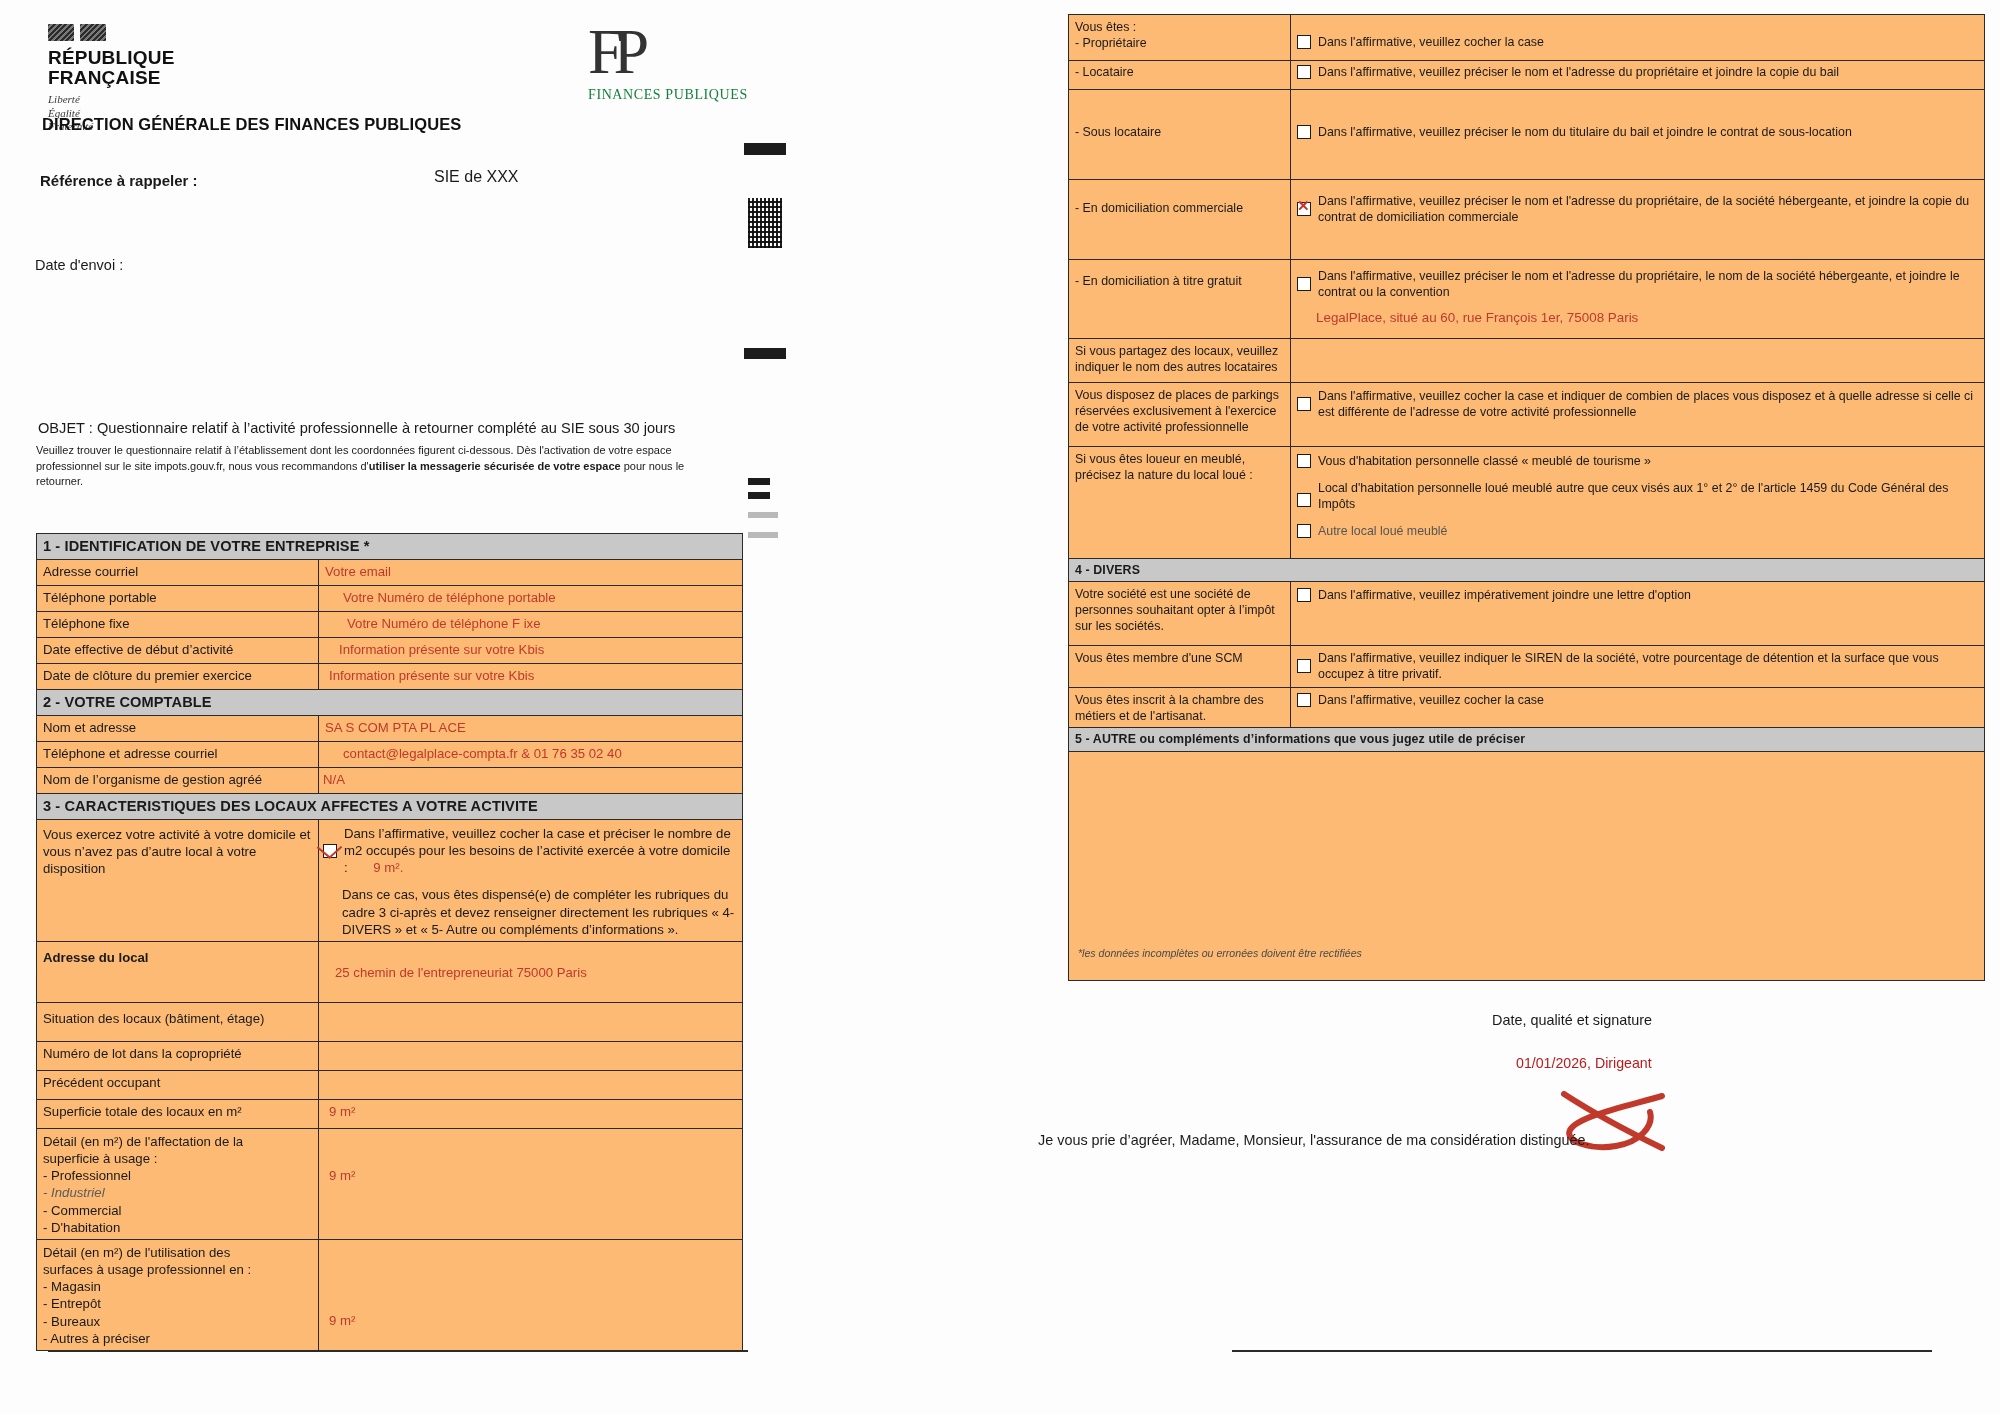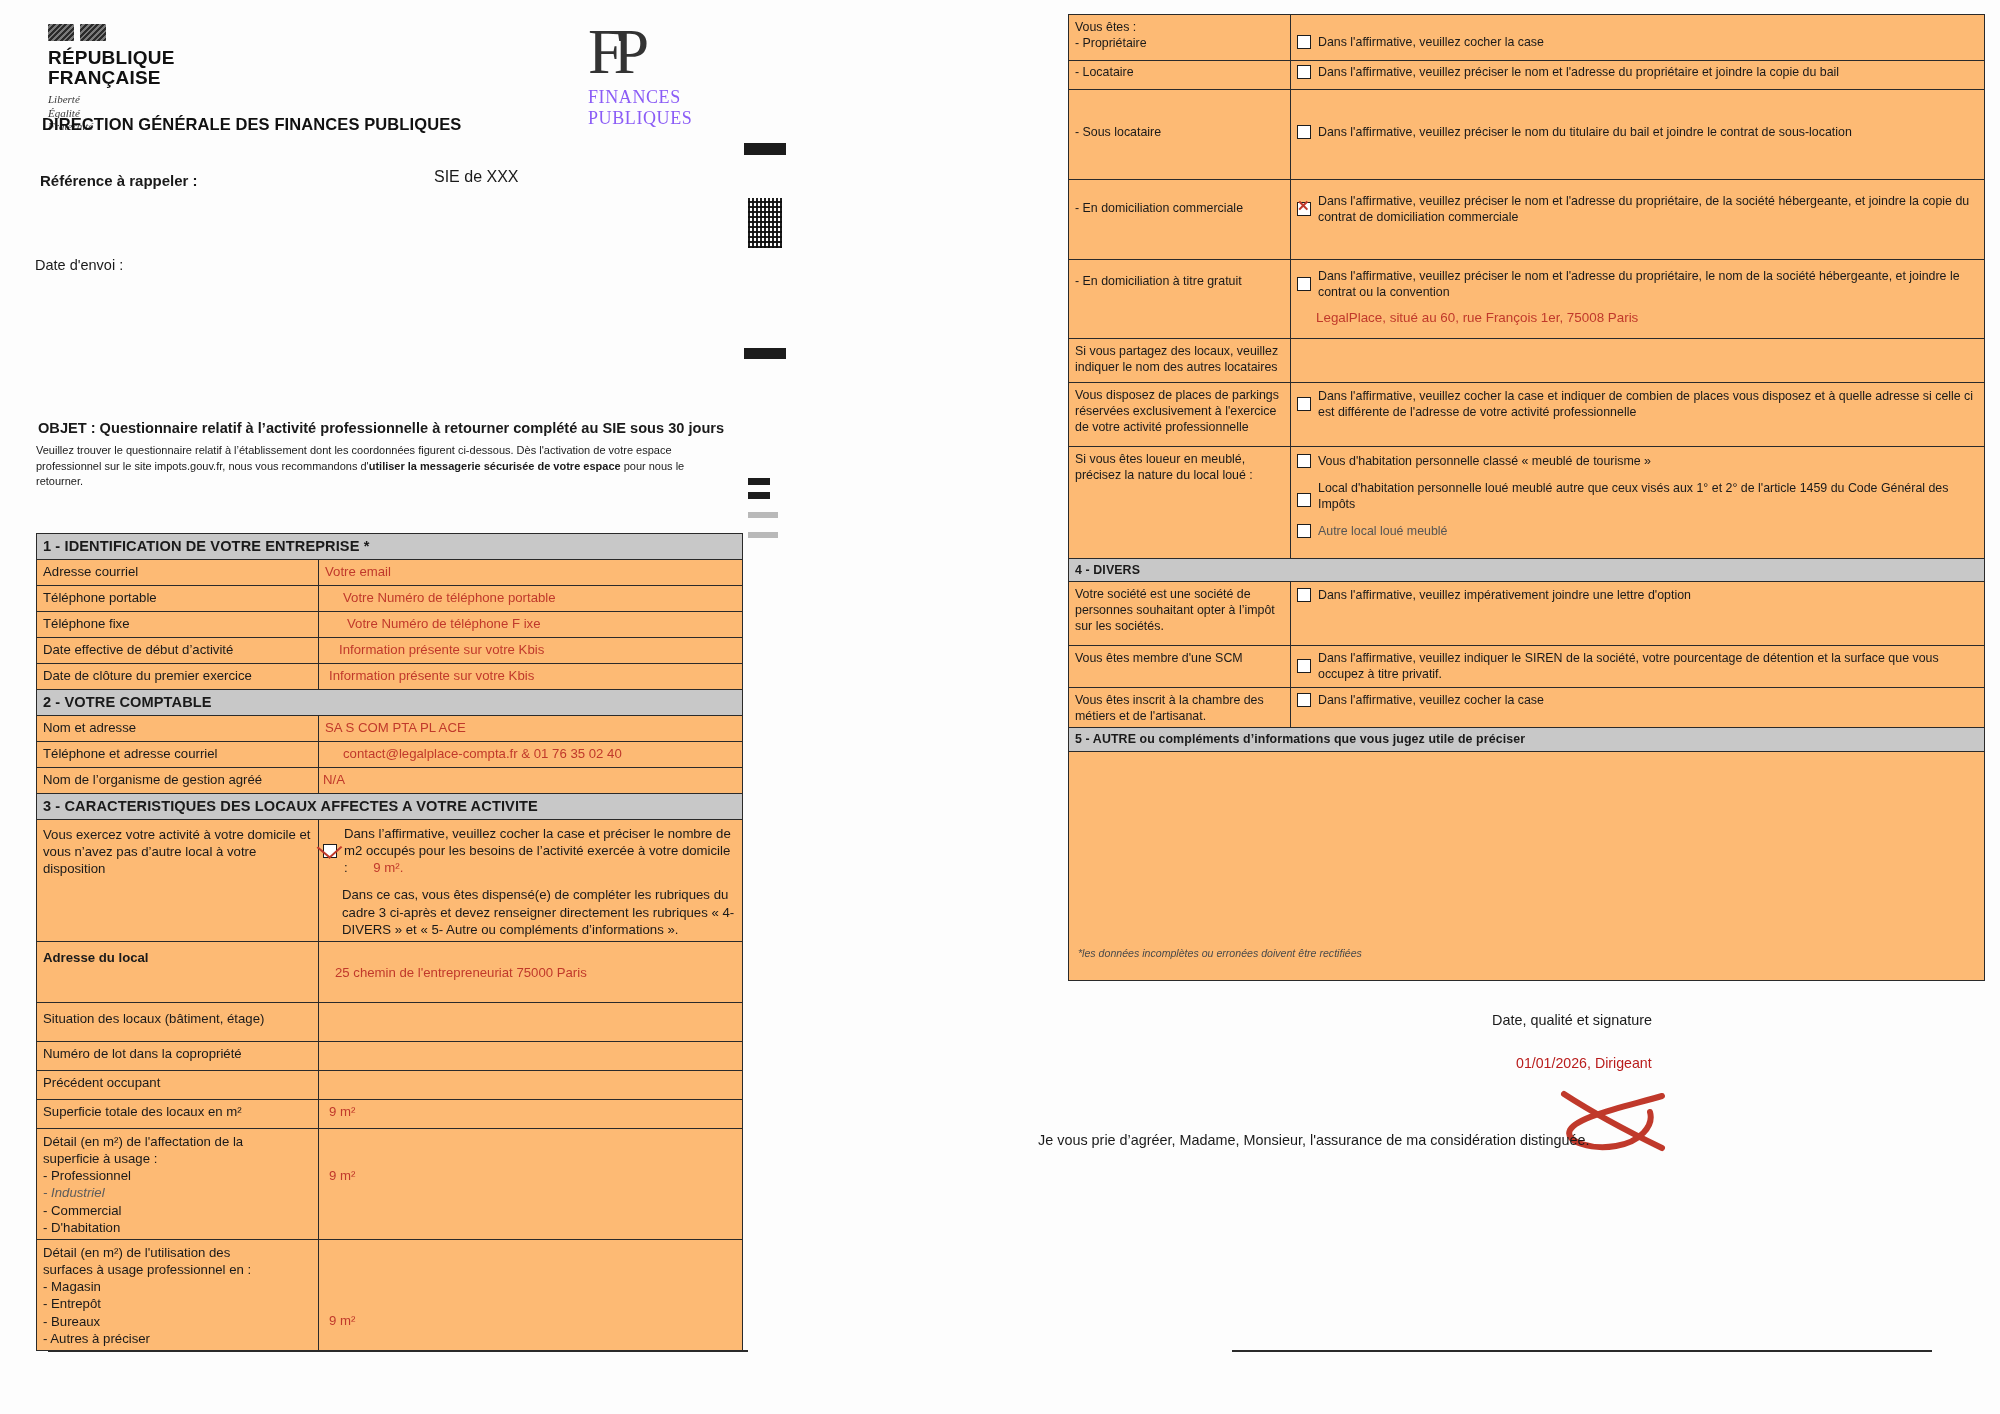--- a/index.html
+++ b/index.html
@@ -59,21 +59,21 @@
     width: 200px; text-align: left;
     font-family: "Liberation Serif", serif; color: #2f2f2f;
   }
   #fp-mark {
     font-family: "Liberation Serif", serif;
     font-size: 64px; line-height: .95; letter-spacing: -10px;
     font-weight: normal; color: #333;
   }
   #fp-label {
     font-family: "Liberation Serif", serif;
-    font-size: 18px; letter-spacing: .6px; margin-top: 4px; color: #8b5cf6;
+    font-size: 14px; letter-spacing: .6px; margin-top: 4px; color: #15803d;
   }
   #ref-label {
     position: absolute; left: 40px; top: 172px;
     font-size: 15px; font-weight: bold;
   }
   #sie-value {
     position: absolute; left: 434px; top: 168px;
     font-size: 16px;
   }
   #date-envoi-label {
@@ -93,21 +93,21 @@
     position: absolute; left: 748px; top: 198px;
     width: 34px; height: 50px;
     background:
       repeating-linear-gradient(90deg, #141414 0 2px, #fff 2px 4px),
       repeating-linear-gradient(0deg, #141414 0 2px, #fff 2px 5px);
     background-blend-mode: multiply;
     opacity: .95;
   }
   #objet-title {
     position: absolute; left: 38px; top: 420px;
-    font-size: 14.6px; font-weight: bold;
+    font-size: 14.6px; font-weight: normal;
   }
   #objet-body {
     position: absolute; left: 36px; top: 443px; width: 678px;
     font-size: 11px; line-height: 1.42;
   }
 
   
   table.form {
     border-collapse: collapse;
     table-layout: fixed;

